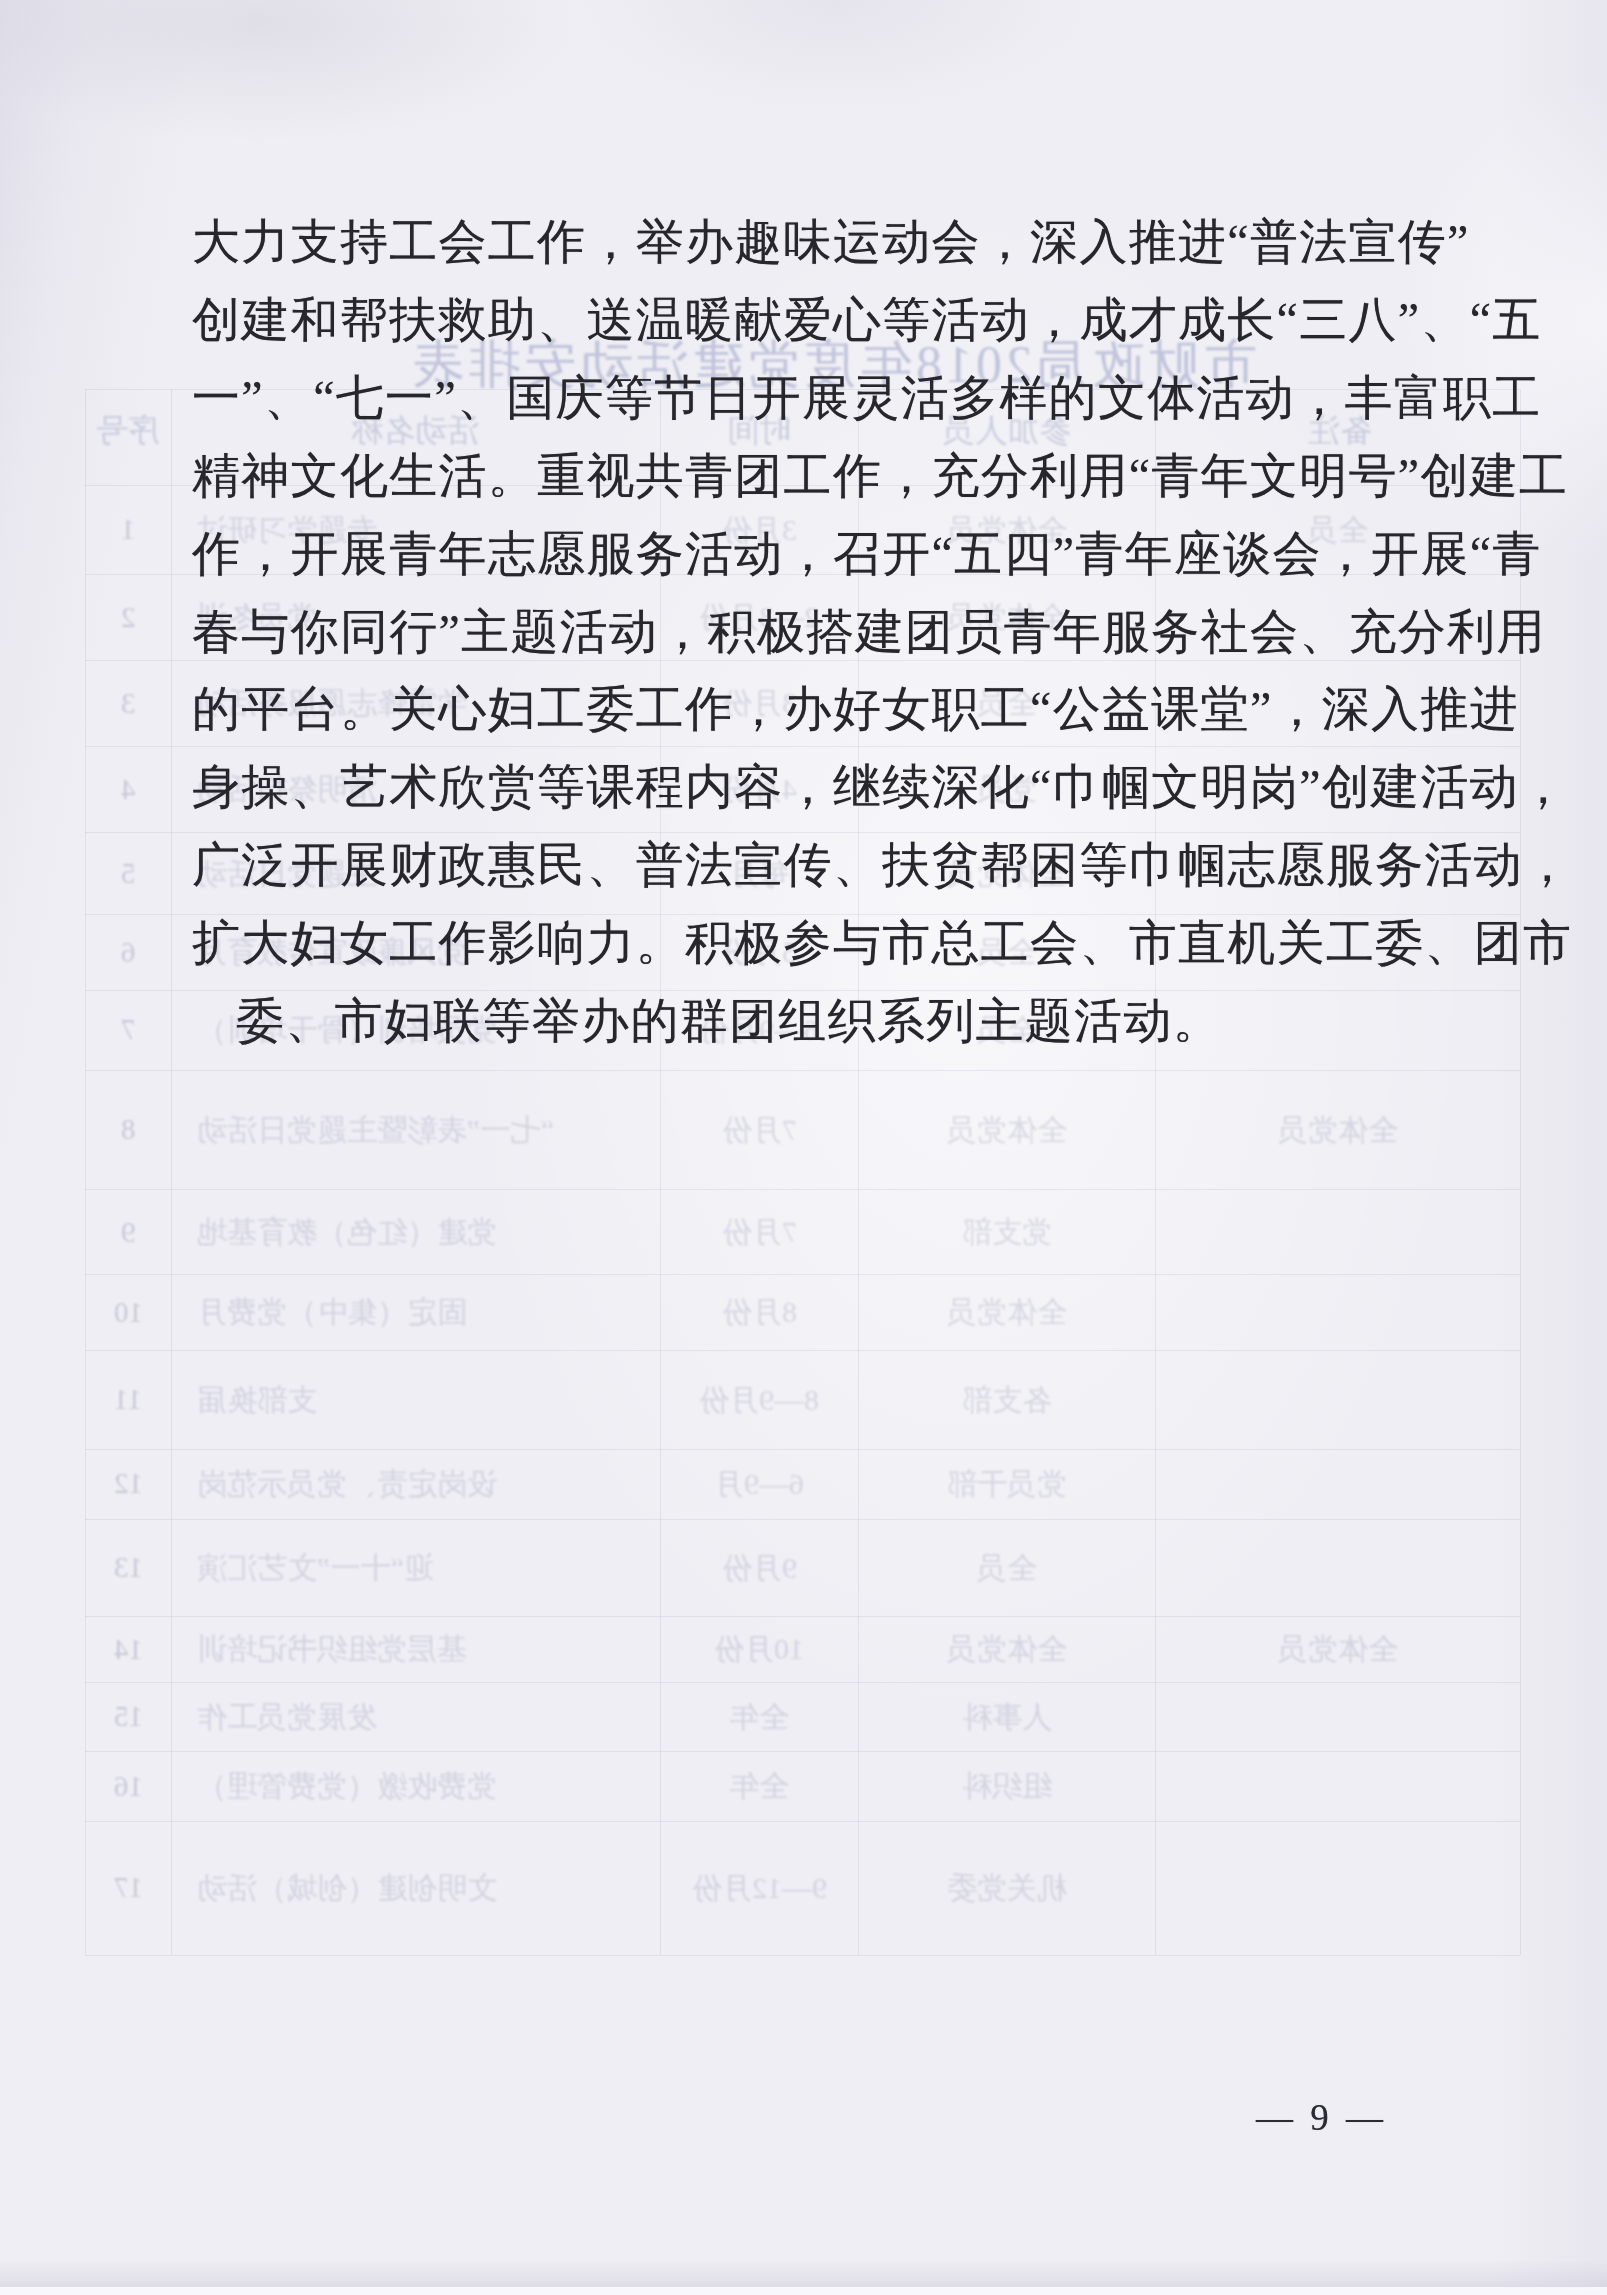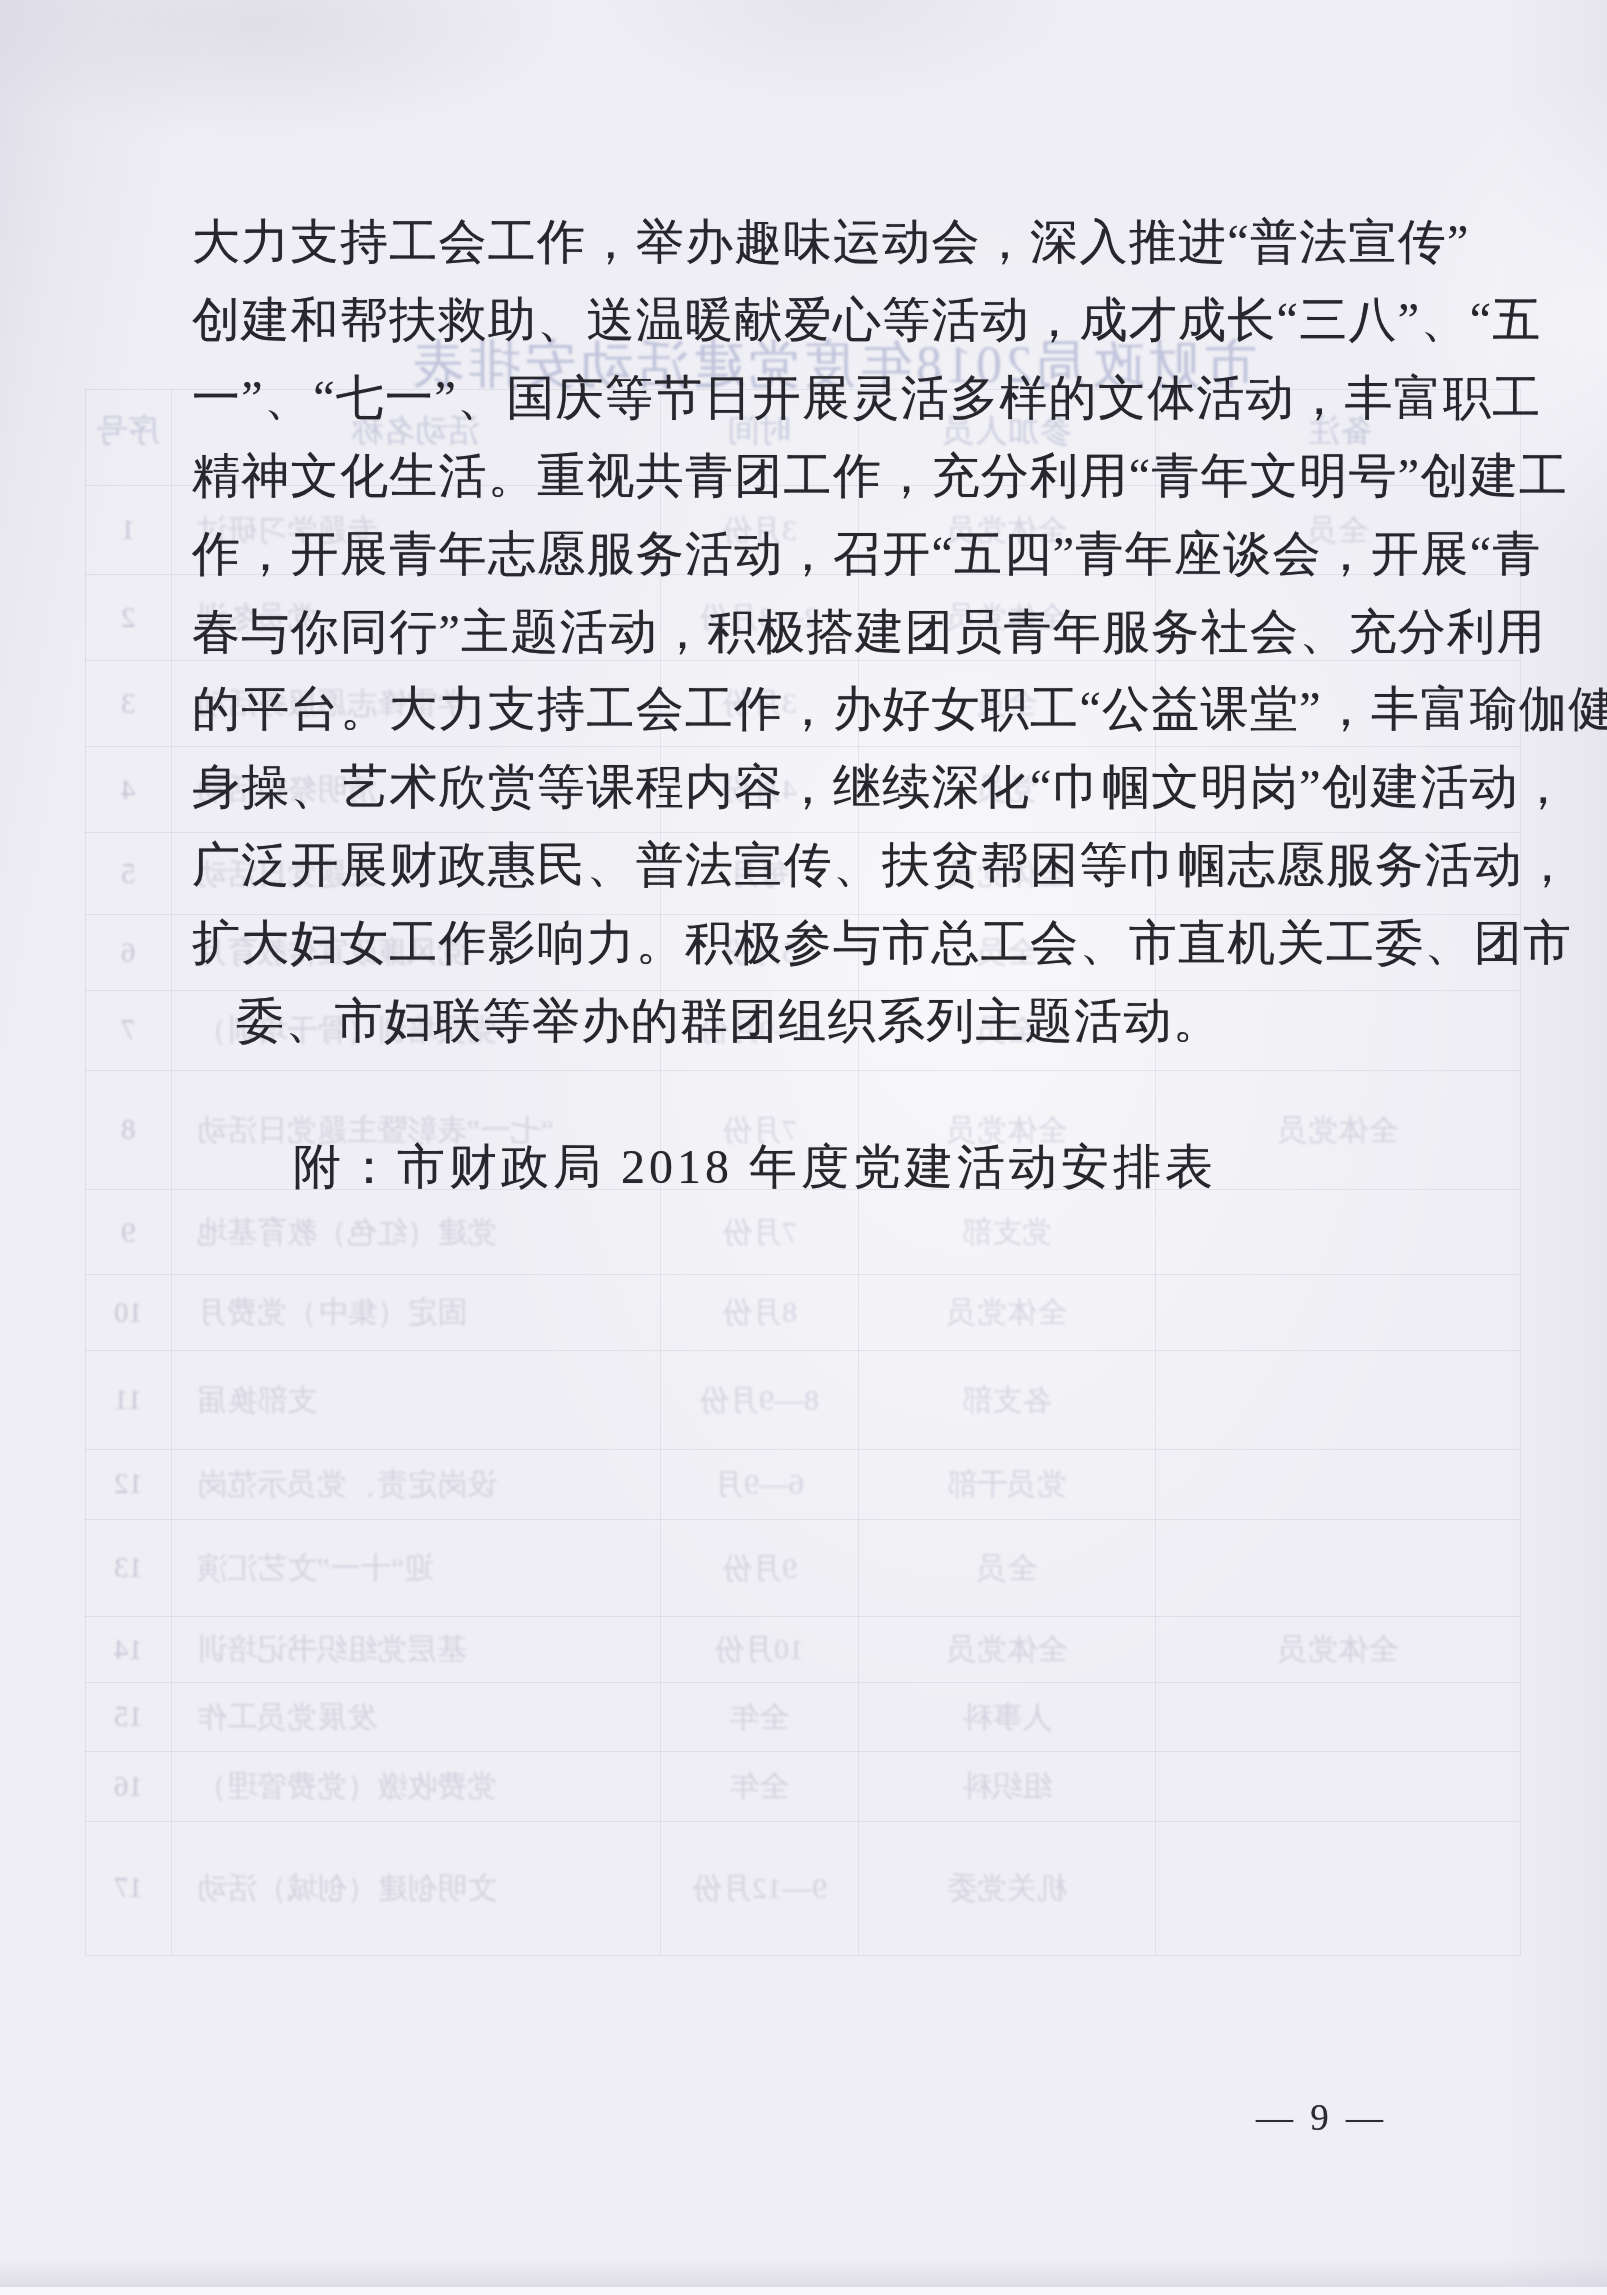--- a/index.html
+++ b/index.html
@@ -204,29 +204,26 @@
       </div>
   </div>
 
   <div class="body-text" id="para">
       <div class="tline" style="top: 203px;">大力支持工会工作，举办趣味运动会，深入推进“普法宣传”</div>
       <div class="tline" style="top: 281px;">创建和帮扶救助、送温暖献爱心等活动，成才成长“三八”、“五</div>
       <div class="tline" style="top: 359px;">一”、“七一”、国庆等节日开展灵活多样的文体活动，丰富职工</div>
       <div class="tline" style="top: 437px;">精神文化生活。重视共青团工作，充分利用“青年文明号”创建工</div>
       <div class="tline" style="top: 515px;">作，开展青年志愿服务活动，召开“五四”青年座谈会，开展“青</div>
       <div class="tline" style="top: 593px;">春与你同行”主题活动，积极搭建团员青年服务社会、充分利用</div>
-      <div class="tline" style="top: 670px;">的平台。大力支持工会工作，办好女职工“公益课堂”，丰富瑜伽健</div>
+      <div class="tline" style="top: 670px;">的平台。关心妇工委工作，办好女职工“公益课堂”，深入推进</div>
       <div class="tline" style="top: 748px;">身操、艺术欣赏等课程内容，继续深化“巾帼文明岗”创建活动，</div>
       <div class="tline" style="top: 826px;">广泛开展财政惠民、普法宣传、扶贫帮困等巾帼志愿服务活动，</div>
       <div class="tline" style="top: 904px;">扩大妇女工作影响力。积极参与市总工会、市直机关工委、团市</div>
       <div class="tline last" style="top: 982px;">委、市妇联等举办的群团组织系列主题活动。</div>
     </div>
 
-  <div class="attach">
-    <span>附：市财政局 2018 年度党建活动安排表</span>
-  </div>
 
   <div class="pagenum">
     <span>— 9 —</span>
   </div>
 
 </div>
 
 
 </body></html>

